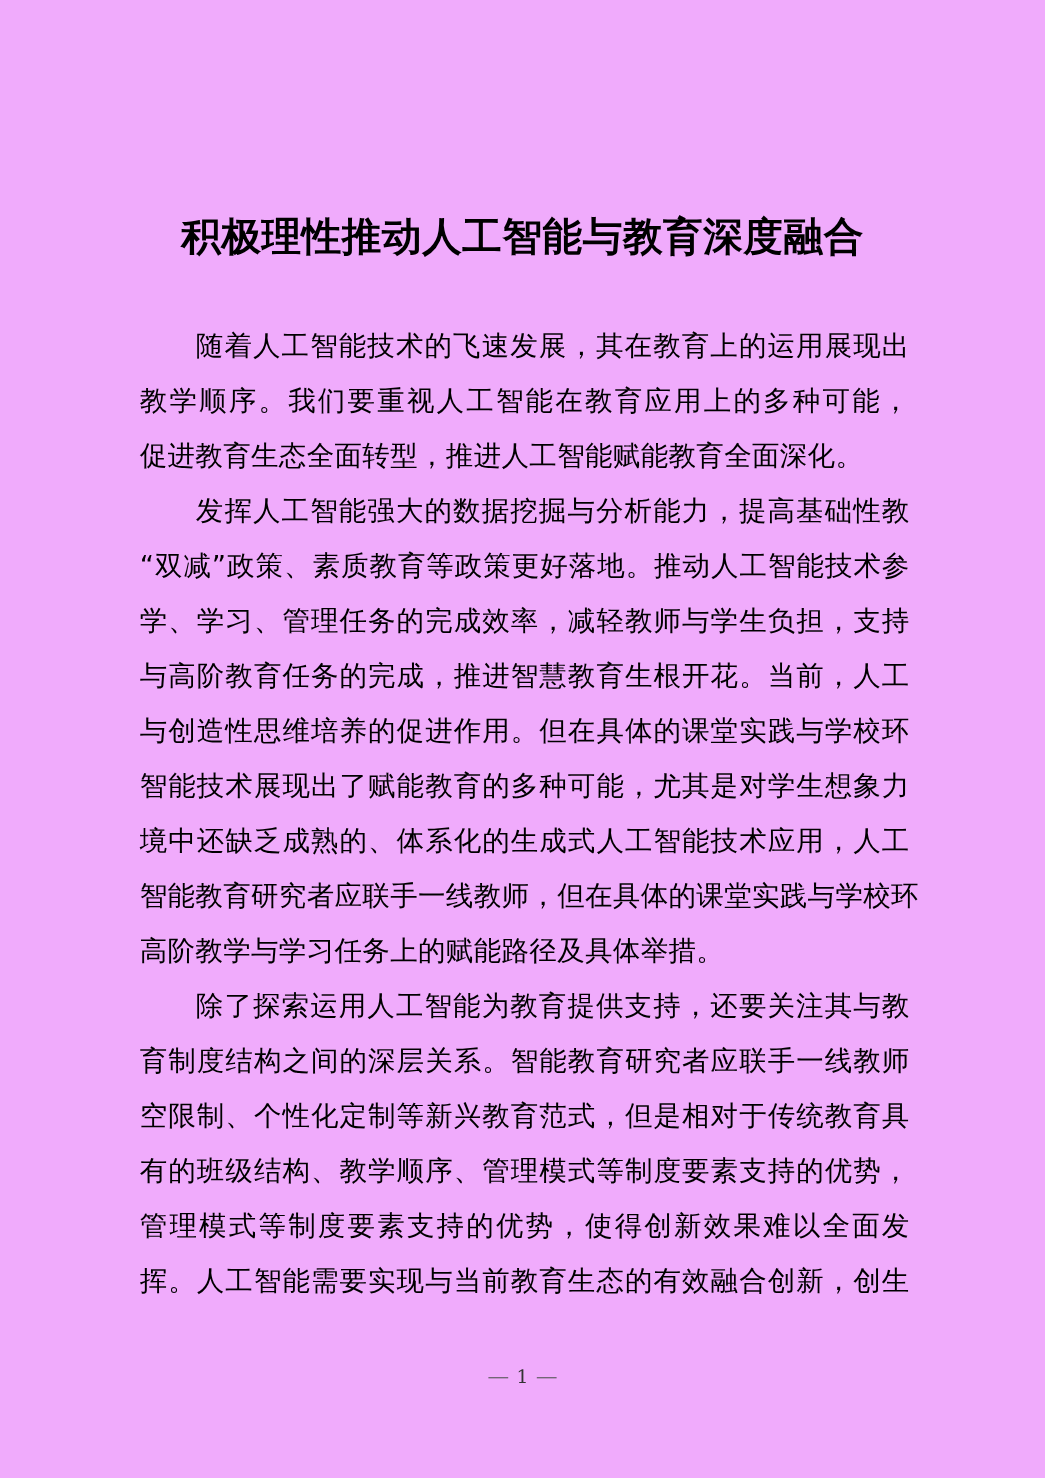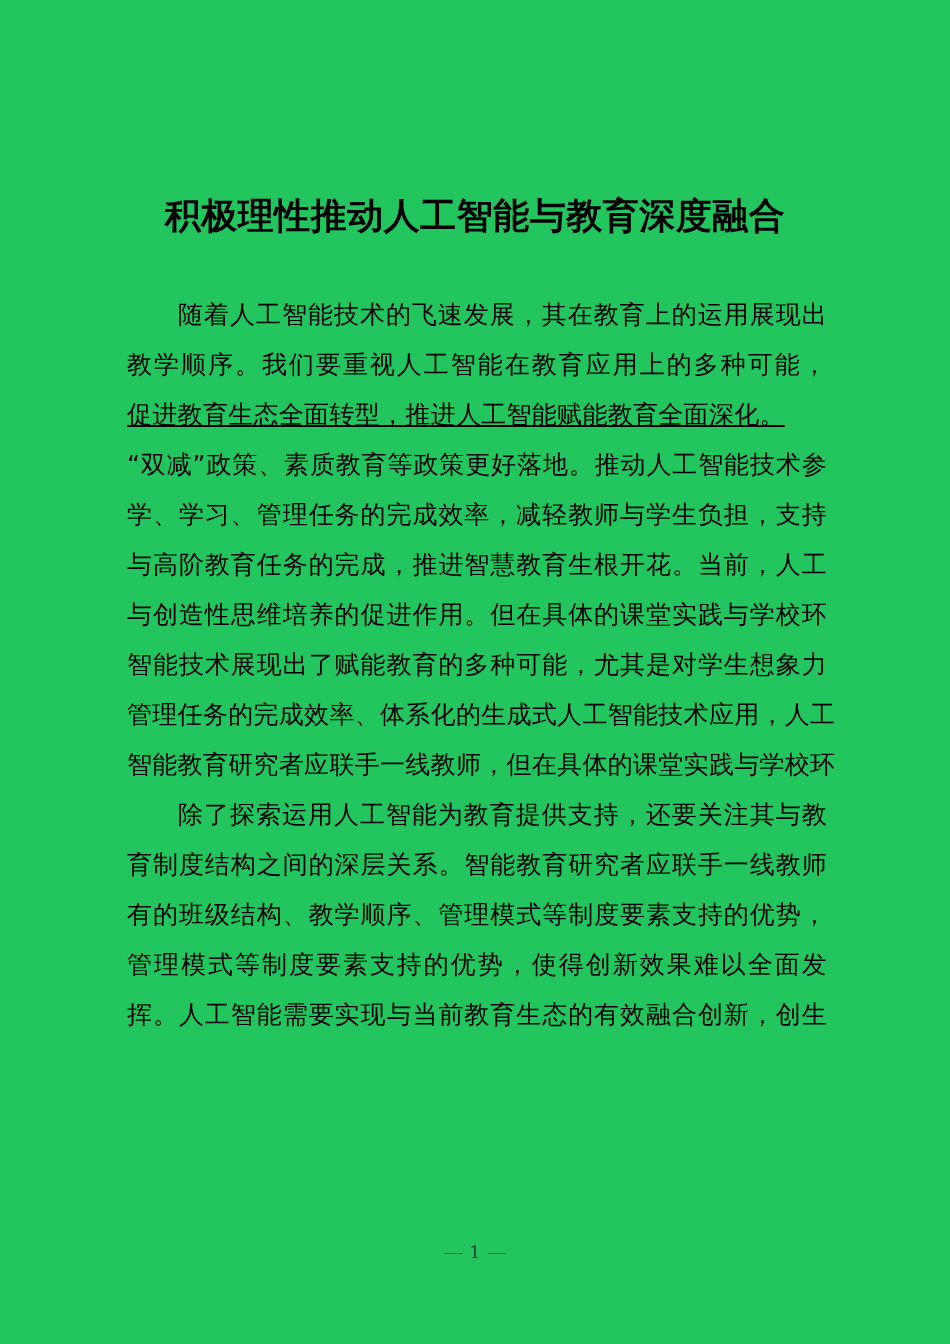--- a/index.html
+++ b/index.html
@@ -13,21 +13,21 @@
       position: relative;
       overflow: hidden;
       color: #000000;
       font-family: "DejaVu Sans", "Liberation Sans", sans-serif;
     }
     .page {
       position: absolute;
       left: 0; top: 0;
       width: 950px;
       height: 1344px;
-      background: #22c55e;
+      background: #f0abfc;
     }
     .title {
       position: absolute;
       left: 0;
       top: 188px;
       width: 950px;
       text-align: center;
       font-family: "DejaVu Serif", "Liberation Serif", serif;
       font-weight: bold;
       font-size: 36px;
@@ -48,21 +48,20 @@
       white-space: nowrap;
       letter-spacing: 0.3px;
       text-align: justify;
       text-align-last: justify;
     }
     .line.first {
       padding-left: 51px;
     }
     .line.last {
       text-align-last: left;
-      text-decoration: underline;
     }
     .footer {
       position: absolute;
       left: 0;
       top: 1242px;
       width: 950px;
       text-align: center;
       font-family: "DejaVu Serif", "Liberation Serif", serif;
       font-size: 17px;
       color: #333333;
@@ -85,32 +84,35 @@
 
   <div class="body-text">
 
     <div>
       <div class="line first">随着人工智能技术的飞速发展，其在教育上的运用展现出</div>
       <div class="line">教学顺序。我们要重视人工智能在教育应用上的多种可能，</div>
       <div class="line last">促进教育生态全面转型，推进人工智能赋能教育全面深化。</div>
     </div>
 
     <div>
+      <div class="line first">发挥人工智能强大的数据挖掘与分析能力，提高基础性教</div>
       <div class="line">“双减”政策、素质教育等政策更好落地。推动人工智能技术参</div>
       <div class="line">学、学习、管理任务的完成效率，减轻教师与学生负担，支持</div>
       <div class="line">与高阶教育任务的完成，推进智慧教育生根开花。当前，人工</div>
       <div class="line">与创造性思维培养的促进作用。但在具体的课堂实践与学校环</div>
       <div class="line">智能技术展现出了赋能教育的多种可能，尤其是对学生想象力</div>
-      <div class="line">管理任务的完成效率、体系化的生成式人工智能技术应用，人工</div>
+      <div class="line">境中还缺乏成熟的、体系化的生成式人工智能技术应用，人工</div>
       <div class="line">智能教育研究者应联手一线教师，但在具体的课堂实践与学校环</div>
+      <div class="line last">高阶教学与学习任务上的赋能路径及具体举措。</div>
     </div>
 
     <div>
       <div class="line first">除了探索运用人工智能为教育提供支持，还要关注其与教</div>
       <div class="line">育制度结构之间的深层关系。智能教育研究者应联手一线教师</div>
+      <div class="line">空限制、个性化定制等新兴教育范式，但是相对于传统教育具</div>
       <div class="line">有的班级结构、教学顺序、管理模式等制度要素支持的优势，</div>
       <div class="line">管理模式等制度要素支持的优势，使得创新效果难以全面发</div>
       <div class="line">挥。人工智能需要实现与当前教育生态的有效融合创新，创生</div>
     </div>
 
   </div>
 
   <div class="footer">
     <span class="dash"></span><span>1</span><span class="dash"></span>
   </div>

